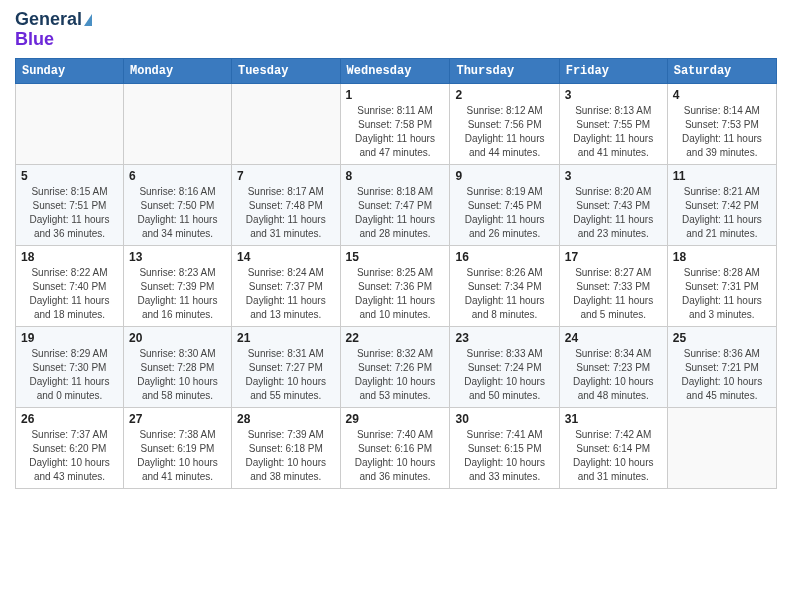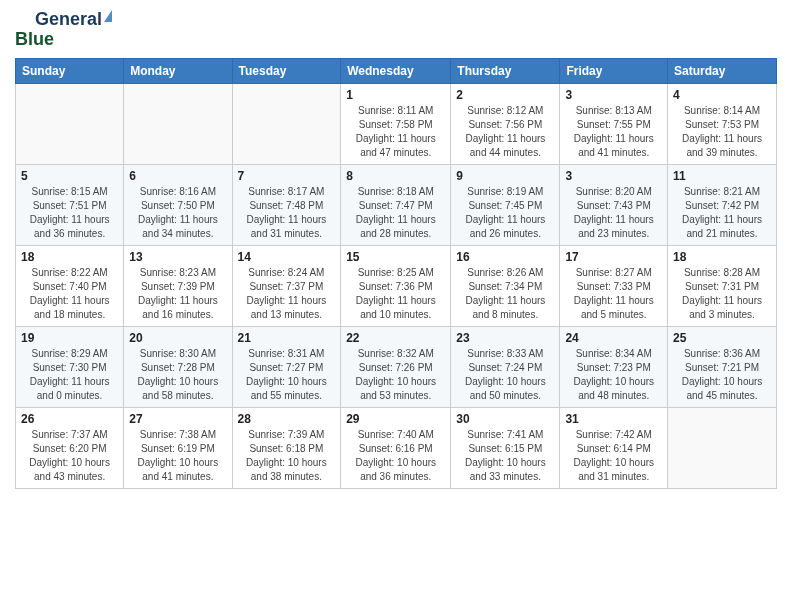--- a/index.html
+++ b/index.html
@@ -60,20 +60,21 @@
       font-size: 10.5px;
     }
     .calendar th {
       background: #3a7abf;
       color: #fff;
       text-align: left;
       padding: 5px 6px;
       font-weight: bold;
       font-size: 12px;
       border: 1px solid #2a6aaf;
+      font-family: Liberation Mono, monospace;
     }
     .calendar td {
       border: 1px solid #ccc;
       vertical-align: top;
       padding: 4px 5px;
       width: 113px;
       min-height: 75px;
       background: #fff;
     }
     .calendar tr:nth-child(even) td {
@@ -95,25 +96,25 @@
     .empty-cell {
       background: #f9f9f9 !important;
     }
   </style>
 </head>
 <body>
 
 <div class="page">
   <div class="header">
     <div class="logo">
-      <div style="display:flex;align-items:flex-start;margin-left:20px;">
+      <div style="display:flex;align-items:center;">
         <span class="logo-text">General</span>
         <span class="logo-triangle"></span>
       </div>
-      <span class="logo-text" style="color:#14532d;">Blue</span>
+      <span class="logo-text" style="color:#6d28d9;">Blue</span>
     </div>
     <div class="title-block">
       <div class="month-title"></div>
       <div class="location"></div>
     </div>
   </div>
 
   <table class="calendar">
     <thead>
       <tr>

